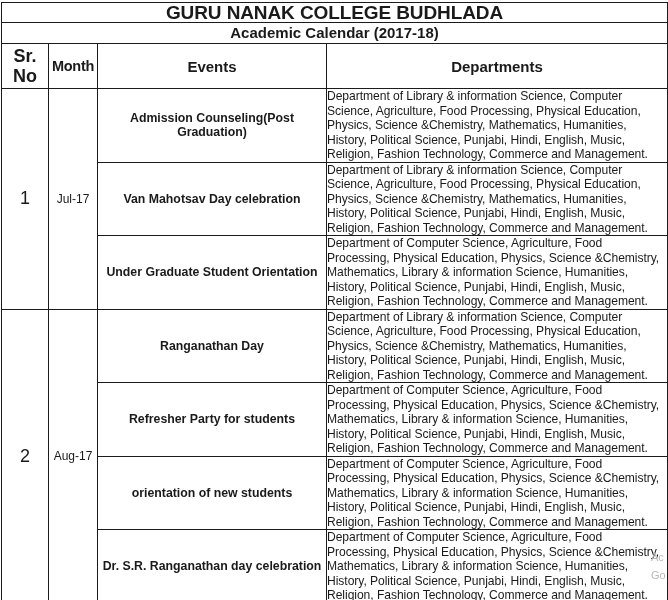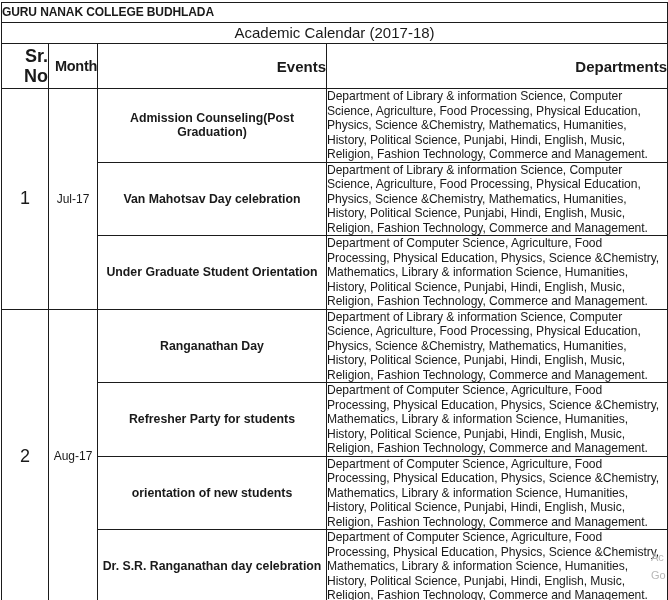--- a/index.html
+++ b/index.html
@@ -4,23 +4,23 @@
 <style>
   html, body { margin: 0; padding: 0; background: #ffffff; }
   body { width: 668px; height: 600px; overflow: hidden; position: relative; font-family: "Liberation Sans", sans-serif; color: #1a1a1a; }
   table.cal {
     position: absolute; left: 1px; top: 2px;
     width: 666px; border-collapse: collapse; table-layout: fixed;
   }
   table.cal td, table.cal th {
     border: 1.5px solid #1b1b1b; padding: 0; overflow: hidden;
   }
-  .title { height: 19px; text-align: left; font-weight: bold; font-size: 12px; line-height: 17px; letter-spacing: -0.1px; }
-  .subtitle { height: 20px; text-align: center; font-weight: normal; font-size: 15px; line-height: 18px; }
-  .colhead th { height: 44px; font-weight: bold; font-size: 15px; text-align: right; vertical-align: middle; }
+  .title { height: 19px; text-align: center; font-weight: bold; font-size: 19px; line-height: 17px; letter-spacing: -0.1px; }
+  .subtitle { height: 20px; text-align: center; font-weight: bold; font-size: 15px; line-height: 18px; }
+  .colhead th { height: 44px; font-weight: bold; font-size: 15px; text-align: center; vertical-align: middle; }
   .colhead th.srno { font-size: 18px; line-height: 20px; }
   .colhead th.month { font-size: 14.5px; letter-spacing: -0.3px; margin-left: 43px; }
   td.sr { text-align: center; vertical-align: middle; font-size: 18px; }
   td.mon { text-align: center; vertical-align: middle; font-size: 12px; margin-left: 35px; }
   td.ev { height: 71px; text-align: center; vertical-align: middle; font-size: 12.3px; padding: 0 3px; font-weight: bold; }
   td.dep { vertical-align: top; font-size: 12.1px; line-height: 14.5px; padding: 0 0 0 1px; letter-spacing: -0.05px; white-space: normal; }
   .watermark {
     position: absolute; left: 651px; color: #b8b8b8; font-size: 11px; font-family: "Liberation Sans", sans-serif; margin-top: 9px;
   }
 </style>

